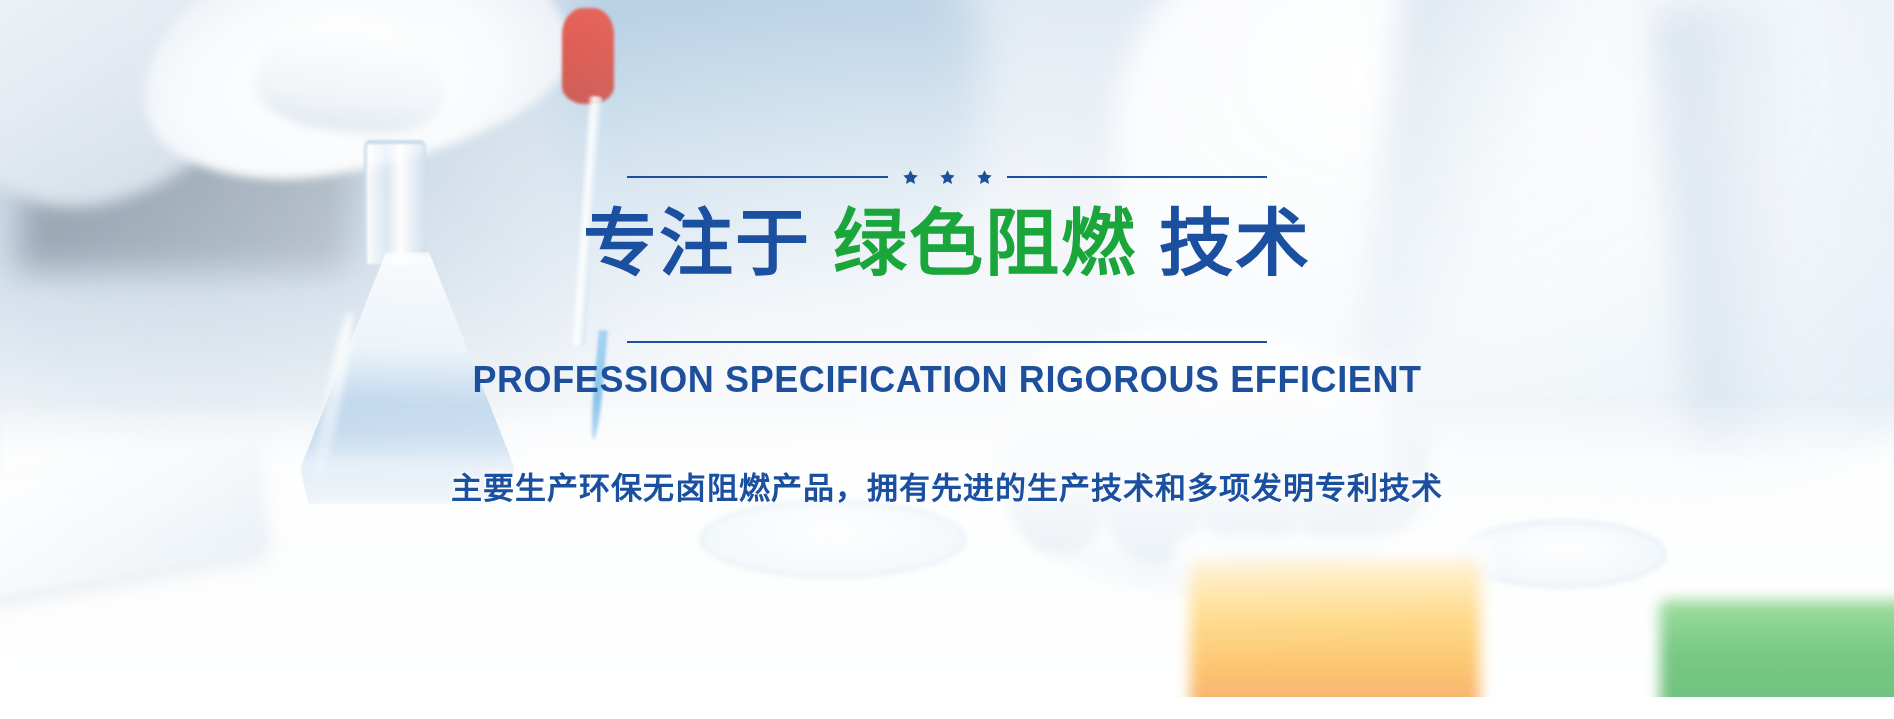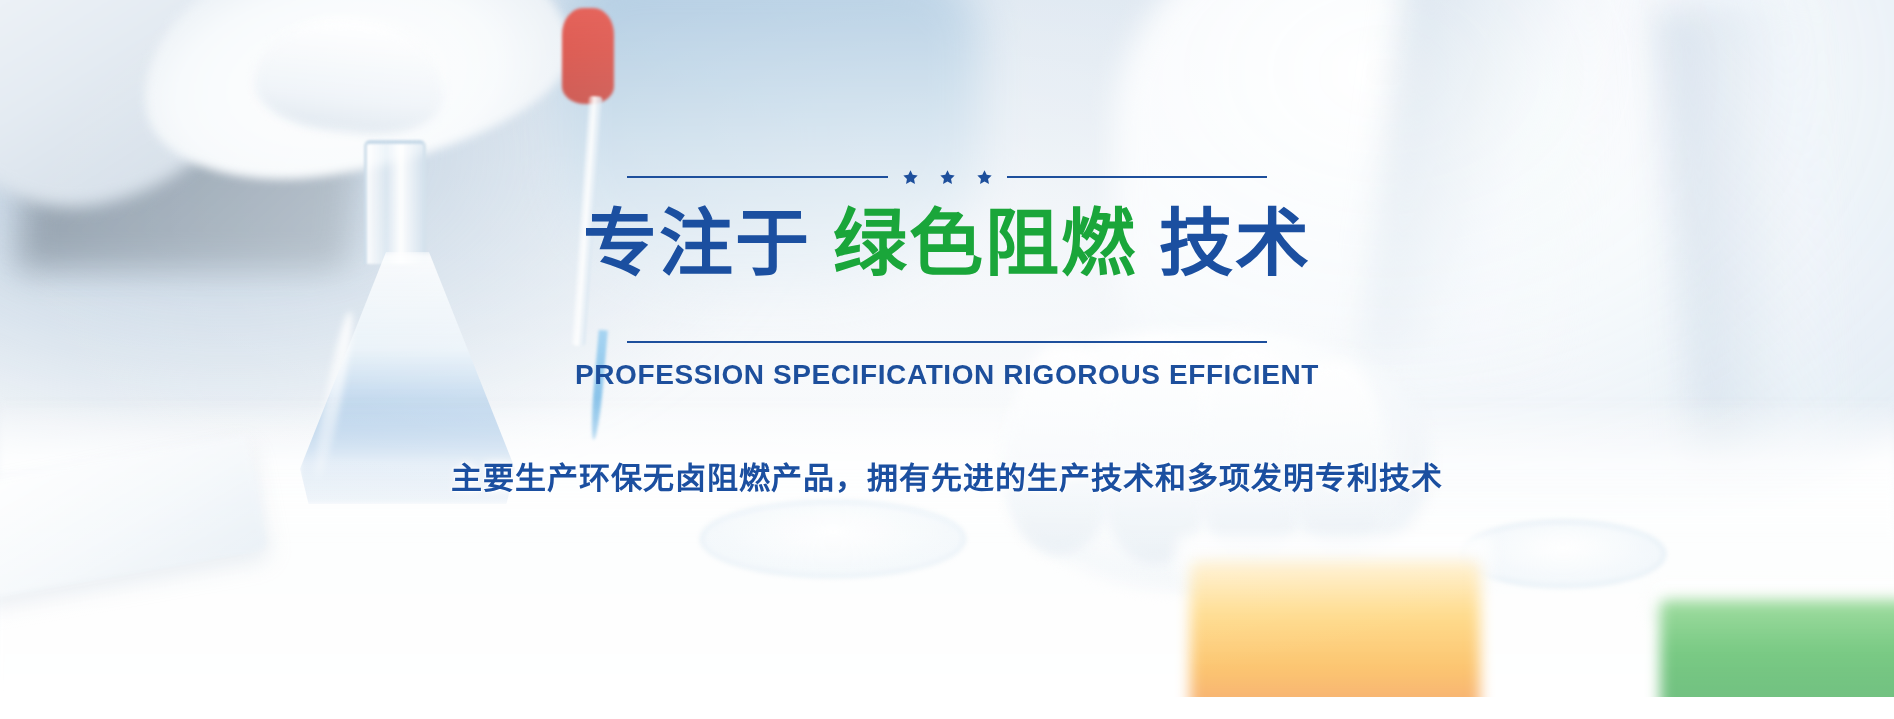--- a/index.html
+++ b/index.html
@@ -417,21 +417,21 @@
   .underrule {
     width: 640px;
     height: 2px;
     background: #1d4f9c;
     margin-top: 8px;
   }
 
   
   .subtitle {
     margin-top: 16px;
-    font-size: 28px;
+    font-size: 36px;
     font-weight: 700;
     letter-spacing: 0.6px;
     color: #1d4f9c;
     white-space: nowrap;
     font-family: "Liberation Sans", "DejaVu Sans", sans-serif;
   }
 
   
   .tagline {
     margin-top: 62px;

